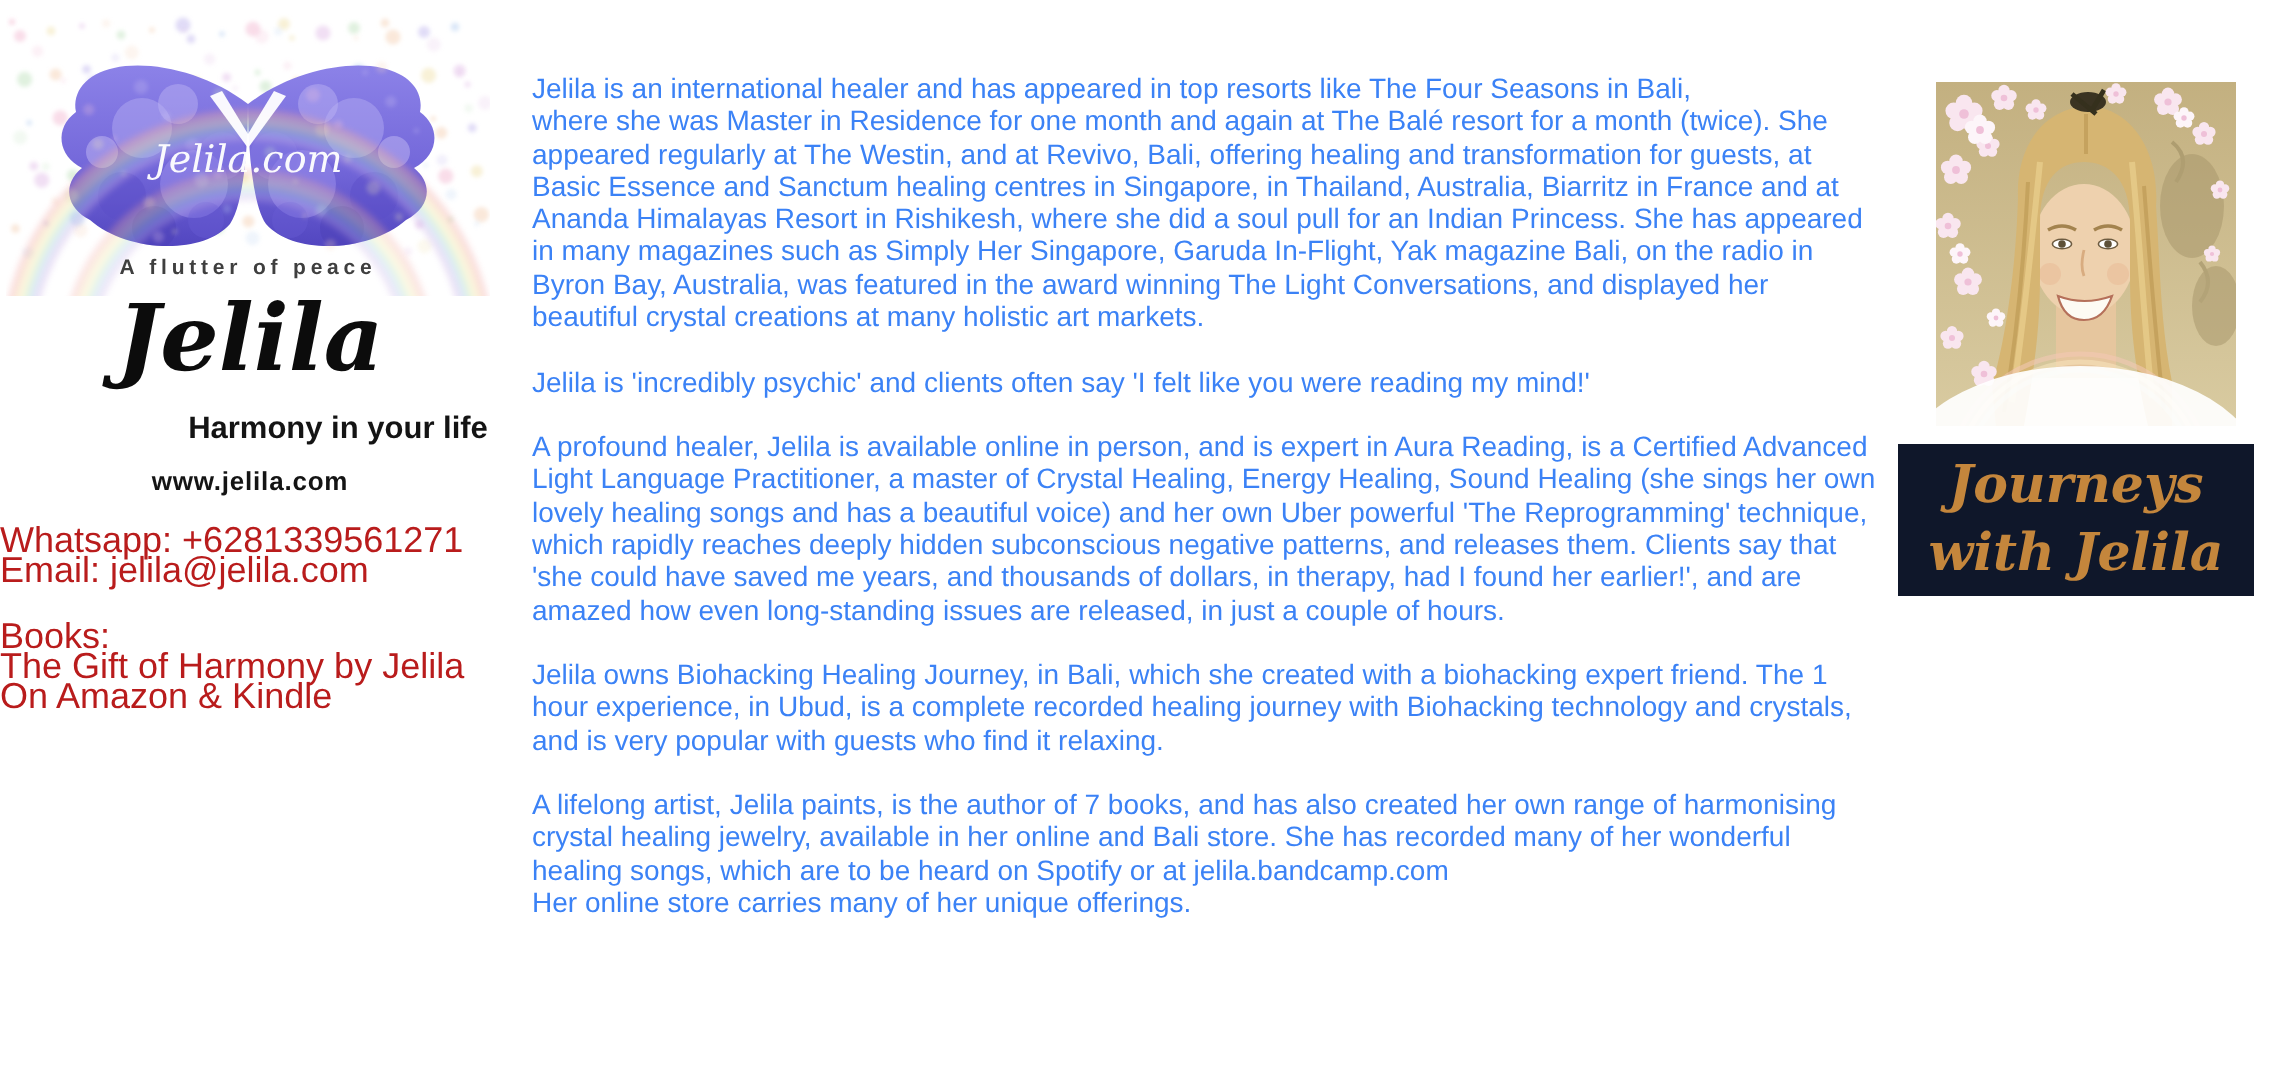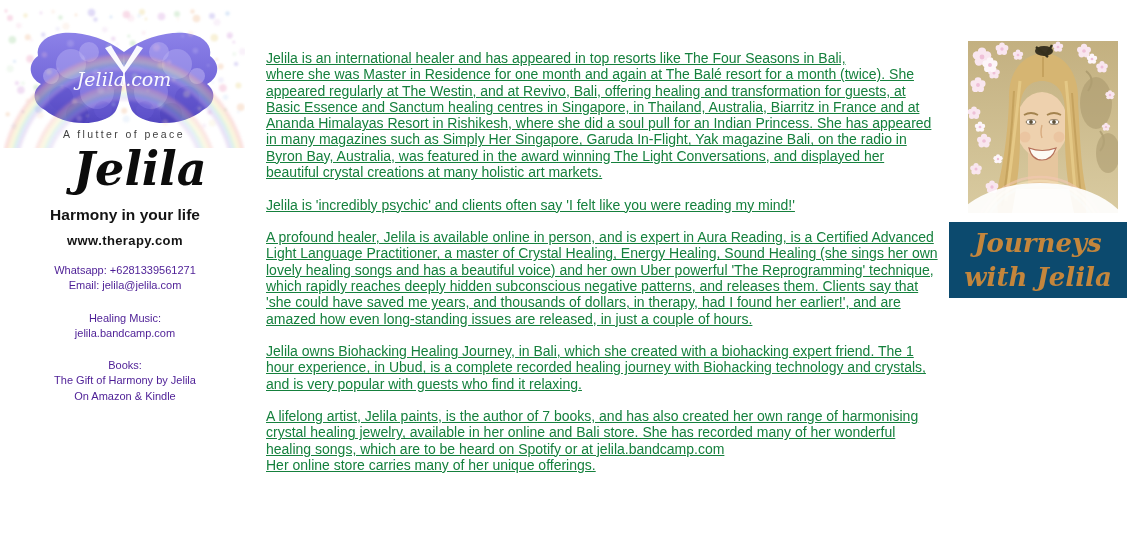--- a/index.html
+++ b/index.html
@@ -4,42 +4,42 @@
 <style>
   html,body{margin:0;padding:0;background:#fff;}
   .page{position:relative;width:1136px;height:537px;background:#ffffff;overflow:hidden;
         font-family:"Liberation Sans",sans-serif;}
 
   
   .sidebar{position:absolute;left:0;top:0;width:250px;height:392px;}
   .logo-wrap{position:absolute;left:3px;top:6px;width:242px;height:142px;}
   .logo-wrap svg{display:block;}
   .tagline{position:absolute;left:0;top:122px;width:100%;text-align:center;
-           font-size:10.5px;font-weight:normal;letter-spacing:2.4px;color:#3f3f3f;}
+           font-size:10.5px;font-weight:bold;letter-spacing:2.4px;color:#3f3f3f;}
   .brand-name{position:absolute;left:0;top:140px;width:100%;text-align:center;
               font-family:"DejaVu Serif",serif;font-style:italic;font-weight:bold;
-              font-size:46px;line-height:58px;color:#0c0c0c;margin-left:15px;}
+              font-size:46px;line-height:58px;color:#0c0c0c;}
   .brand-sub{position:absolute;left:0;top:206px;width:100%;text-align:center;
-             font-size:15.5px;font-weight:bold;color:#141414;}
+             font-size:15.5px;font-weight:bold;color:#141414;padding-left:44px;}
   .brand-url{position:absolute;left:0;top:233px;width:100%;text-align:center;
              font-size:13px;font-weight:bold;letter-spacing:.4px;color:#141414;}
   .contact-list{position:absolute;left:0;top:263px;width:100%;}
-  .contact-block{white-space:pre-line;text-align:center;font-size:11px;
-                 line-height:15.3px;color:#4c1d95;margin:0 0 17px 0;}
+  .contact-block{white-space:pre-line;text-align:left;font-size:18px;
+                 line-height:15.3px;color:#b91c1c;margin:0 0 17px 0;}
 
   
-  .bio{position:absolute;left:266px;top:50px;width:714px;
-       font-size:14px;line-height:16.3px;color:#15803d;text-decoration:underline;}
+  .bio{position:absolute;left:266px;top:36px;width:714px;
+       font-size:14px;line-height:16.3px;color:#3b82f6;}
   .bio p{margin:0 0 16.2px 0;white-space:pre-line;}
 
   
   .photo{position:absolute;left:968px;top:41px;width:150px;height:172px;}
   .photo svg{display:block;}
   .journeys{position:absolute;left:949px;top:222px;width:178px;height:76px;
-            background:#0c4a6e;display:flex;align-items:center;justify-content:center;}
+            background:#0f172a;display:flex;align-items:center;justify-content:center;}
   .journeys-text{white-space:pre-line;text-align:center;
                  font-family:"DejaVu Serif",serif;font-style:italic;font-weight:bold;
                  font-size:26px;line-height:34px;color:#c4863c;}
 </style>
 </head>
 <body>
 
 <div class="page">
 
   <div class="sidebar">
@@ -255,27 +255,25 @@
         <path d="M121 68 L102 42 L108 39.5 L121 61 Z" fill="#ffffff" opacity=".95"></path>
         <path d="M121 68 L140 42 L134 39.5 L121 61 Z" fill="#ffffff" opacity=".95"></path>
 
         <text x="121" y="80" text-anchor="middle" font-size="19" fill="#ffffff" opacity=".96" font-style="italic" font-family="DejaVu Serif, serif">Jelila.com</text>
       </svg>
       <div class="tagline">A flutter of peace</div>
     </div>
 
     <div class="brand-name">Jelila</div>
     <div class="brand-sub">Harmony in your life</div>
-    <div class="brand-url">www.therapy.com</div>
+    <div class="brand-url">www.jelila.com</div>
 
     <div class="contact-list">
       <div class="contact-block">Whatsapp:   +6281339561271
 Email: jelila@jelila.com</div>
-      <div class="contact-block">Healing Music:
-jelila.bandcamp.com</div>
       <div class="contact-block">Books:
 The Gift of Harmony by Jelila
 On Amazon &amp; Kindle</div>
     </div>
   </div>
 
   <div class="bio">
     <p>Jelila is an international healer and has appeared in top resorts like The Four Seasons in Bali,
 where she was Master in Residence for one month and again at The Balé resort for a month (twice). She
 appeared regularly at The Westin, and at Revivo, Bali, offering healing and transformation for guests, at

